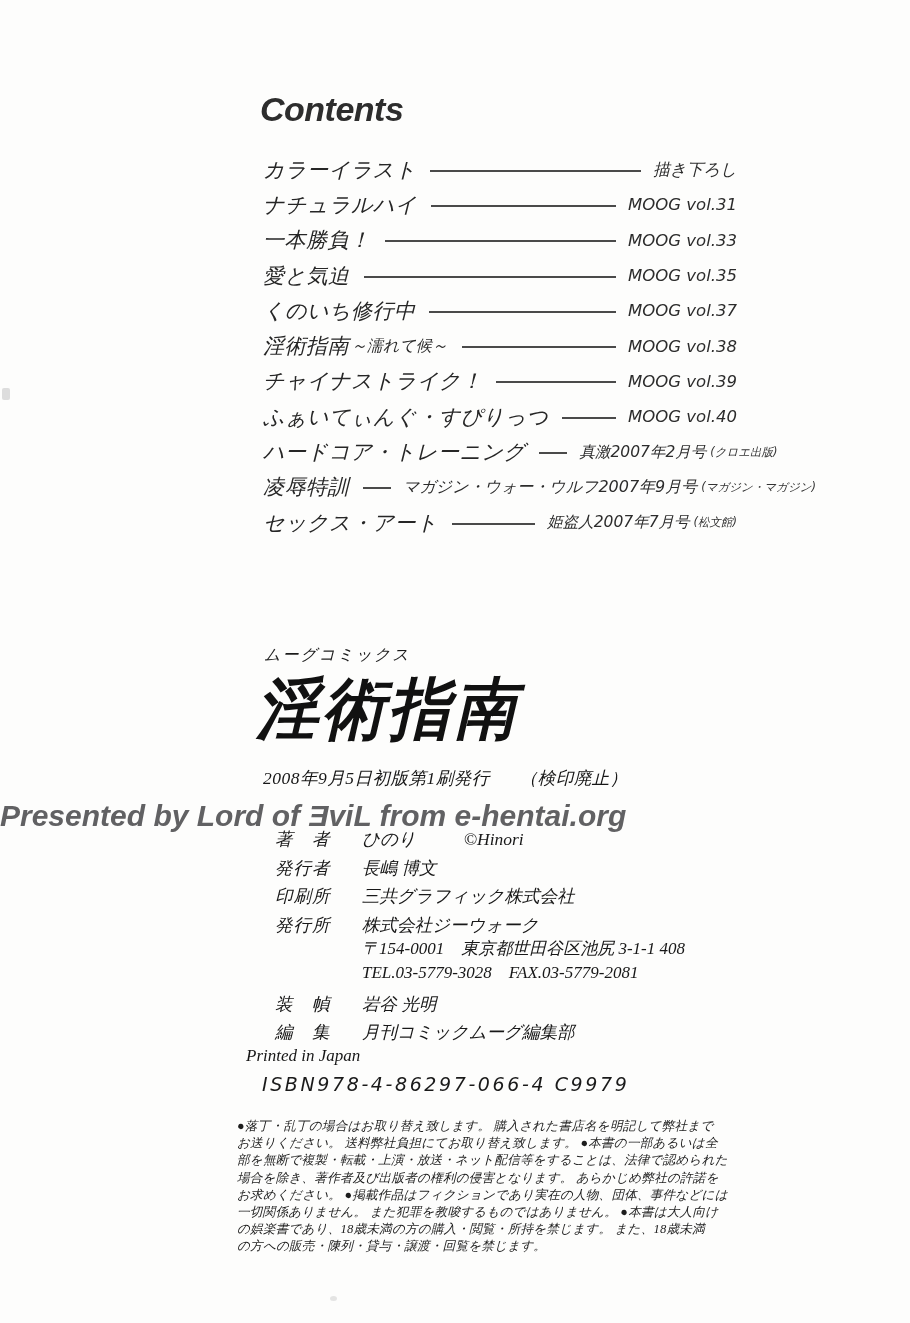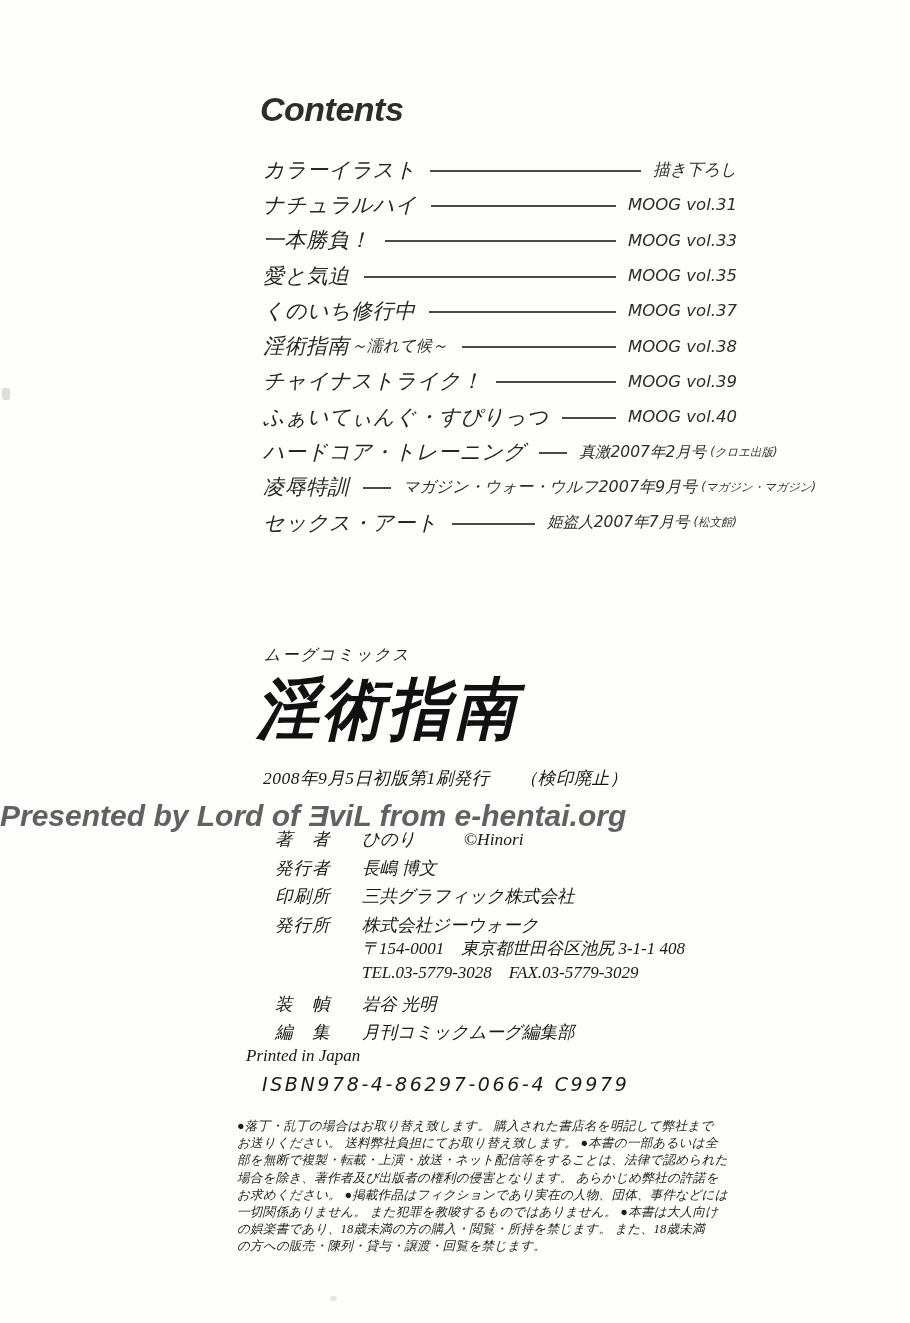--- a/index.html
+++ b/index.html
@@ -185,21 +185,21 @@
     </div>
     <div class="c-row">
       <span class="c-label">印刷所</span>
       <span class="c-value">三共グラフィック株式会社</span>
     </div>
     <div class="c-row">
       <span class="c-label">発行所</span>
       <span class="c-value">株式会社ジーウォーク</span>
     </div>
     <div class="c-indent">〒154-0001　東京都世田谷区池尻 3-1-1 408</div>
-    <div class="c-indent">TEL.03-5779-3028　FAX.03-5779-3029</div>
+    <div class="c-indent">TEL.03-5779-3028　FAX.03-5779-2081</div>
     <div class="c-row c-gap">
       <span class="c-label">装　幀</span>
       <span class="c-value">岩谷 光明</span>
     </div>
     <div class="c-row">
       <span class="c-label">編　集</span>
       <span class="c-value">月刊コミックムーグ編集部</span>
     </div>
   </div>
 

